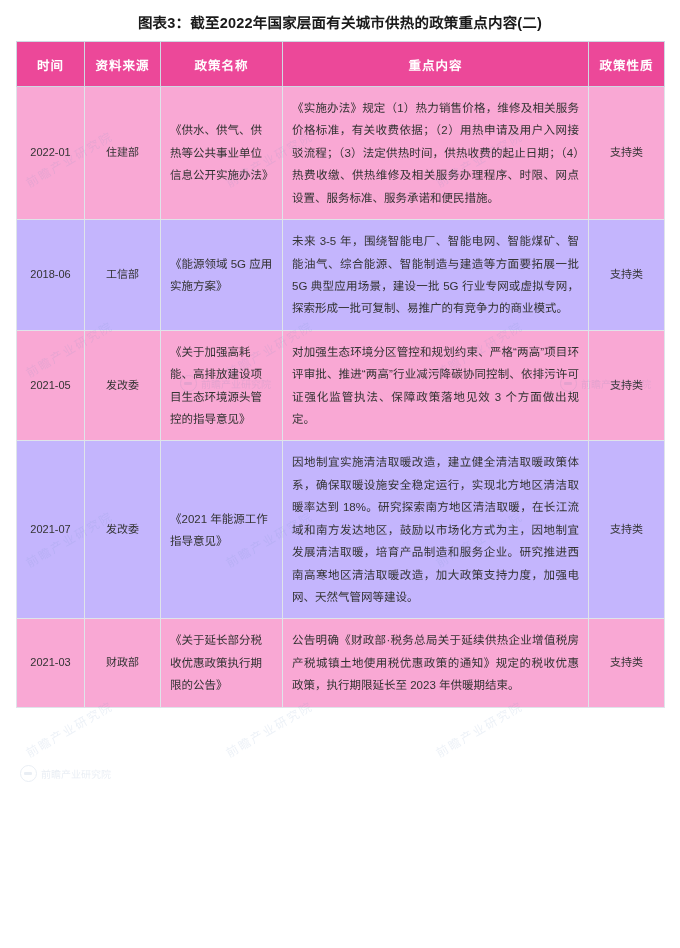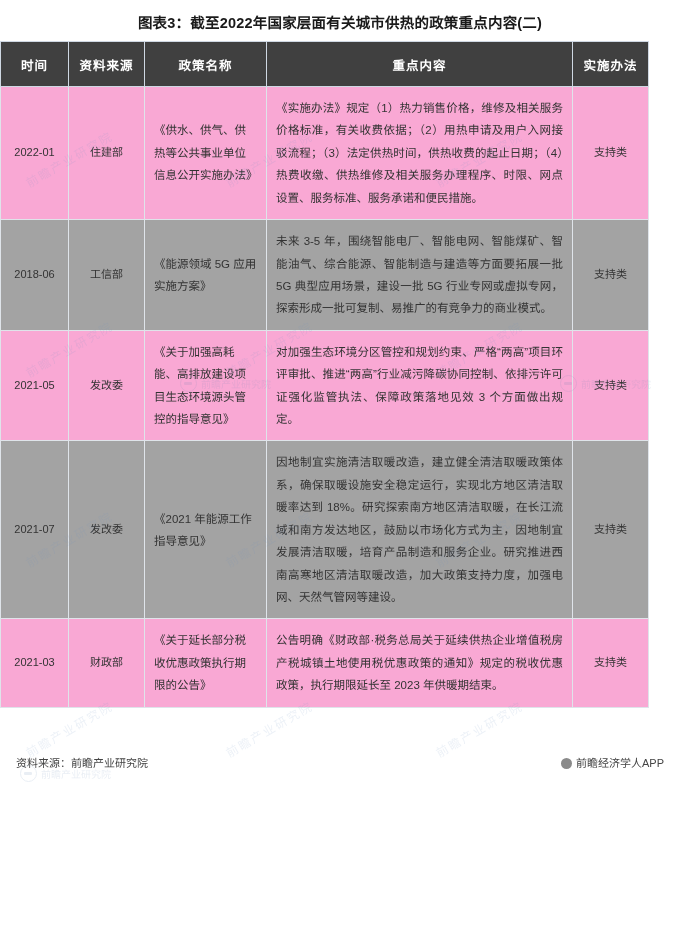--- a/index.html
+++ b/index.html
@@ -13,38 +13,38 @@
     font-family: "Liberation Sans", sans-serif;
     color: #2b2b2b;
     position: relative;
     overflow: hidden;
   }
   .page {
     width: 680px;
     height: 780px;
     position: relative;
     box-sizing: border-box;
-    padding: 0 0;
+    padding: 0 16px;
   }
   .title {
     text-align: center;
     font-size: 14.5px;
     font-weight: bold;
     color: #1a1a1a;
     padding: 11px 0 9px 0;
     letter-spacing: 0.2px;
   }
   table.policy-table {
     width: 648px;
     border-collapse: collapse;
     table-layout: fixed;
     font-size: 11.5px;
   }
   table.policy-table th {
-    background: #404040;
+    background: #ec4899;
     color: #ffffff;
     font-weight: bold;
     font-size: 12.5px;
     height: 42px;
     border: 1px solid #cfd8e3;
     text-align: center;
     vertical-align: middle;
     letter-spacing: 1px;
   }
   table.policy-table td {
@@ -65,21 +65,21 @@
     line-height: 2.0;
     margin-left: 16px;
   }
   td.c-content {
     text-align: justify;
     text-justify: inter-ideograph;
     font-size: 11.5px;
     line-height: 2.05;
   }
   tr.shaded td {
-    background: #a3a3a3;
+    background: #c4b5fd;
   }
   tr.plain td {
     background: #f9a8d4;
   }
   .footer {
     position: absolute;
     left: 16px;
     right: 16px;
     bottom: 10px;
     display: flex;
@@ -162,21 +162,21 @@
       <col style="width:122px">
       <col style="width:306px">
       <col style="width:76px">
     </colgroup>
     <thead>
       <tr>
         <th>时间</th>
         <th>资料来源</th>
         <th>政策名称</th>
         <th>重点内容</th>
-        <th>实施办法</th>
+        <th>政策性质</th>
       </tr>
     </thead>
     <tbody>
       <tr class="plain">
         <td class="c-time">2022-01</td>
         <td class="c-org">住建部</td>
         <td class="c-name">《供水、供气、供热等公共事业单位信息公开实施办法》</td>
         <td class="c-content">《实施办法》规定（1）热力销售价格，维修及相关服务价格标准，有关收费依据；（2）用热申请及用户入网接驳流程；（3）法定供热时间，供热收费的起止日期；（4）热费收缴、供热维修及相关服务办理程序、时限、网点设置、服务标准、服务承诺和便民措施。</td>
         <td class="c-nature">支持类</td>
       </tr>
@@ -204,27 +204,20 @@
       <tr class="plain">
         <td class="c-time">2021-03</td>
         <td class="c-org">财政部</td>
         <td class="c-name">《关于延长部分税收优惠政策执行期限的公告》</td>
         <td class="c-content">公告明确《财政部·税务总局关于延续供热企业增值税房产税城镇土地使用税优惠政策的通知》规定的税收优惠政策，执行期限延长至 2023 年供暖期结束。</td>
         <td class="c-nature">支持类</td>
       </tr>
     </tbody>
   </table>
 
-  <div class="footer">
-    <div class="footer-left">资料来源：前瞻产业研究院</div>
-    <div class="footer-right">
-      <span class="fr-icon"></span>
-      <span>前瞻经济学人APP</span>
-    </div>
-  </div>
 
   <div class="wm" style="left:20px; top:150px;">前瞻产业研究院</div>
   <div class="wm" style="left:220px; top:150px;">前瞻产业研究院</div>
   <div class="wm" style="left:430px; top:150px;">前瞻产业研究院</div>
   <div class="wm" style="left:20px; top:340px;">前瞻产业研究院</div>
   <div class="wm" style="left:220px; top:340px;">前瞻产业研究院</div>
   <div class="wm" style="left:430px; top:340px;">前瞻产业研究院</div>
   <div class="wm" style="left:20px; top:530px;">前瞻产业研究院</div>
   <div class="wm" style="left:220px; top:530px;">前瞻产业研究院</div>
   <div class="wm" style="left:430px; top:530px;">前瞻产业研究院</div>

